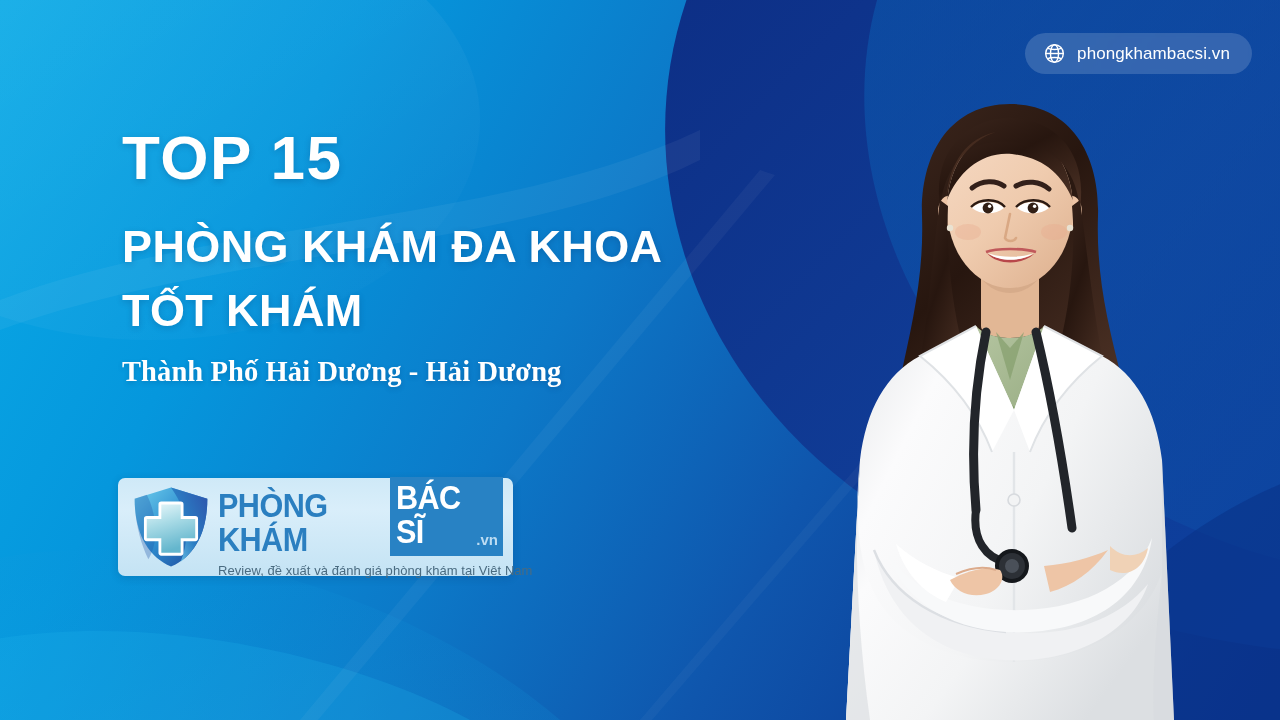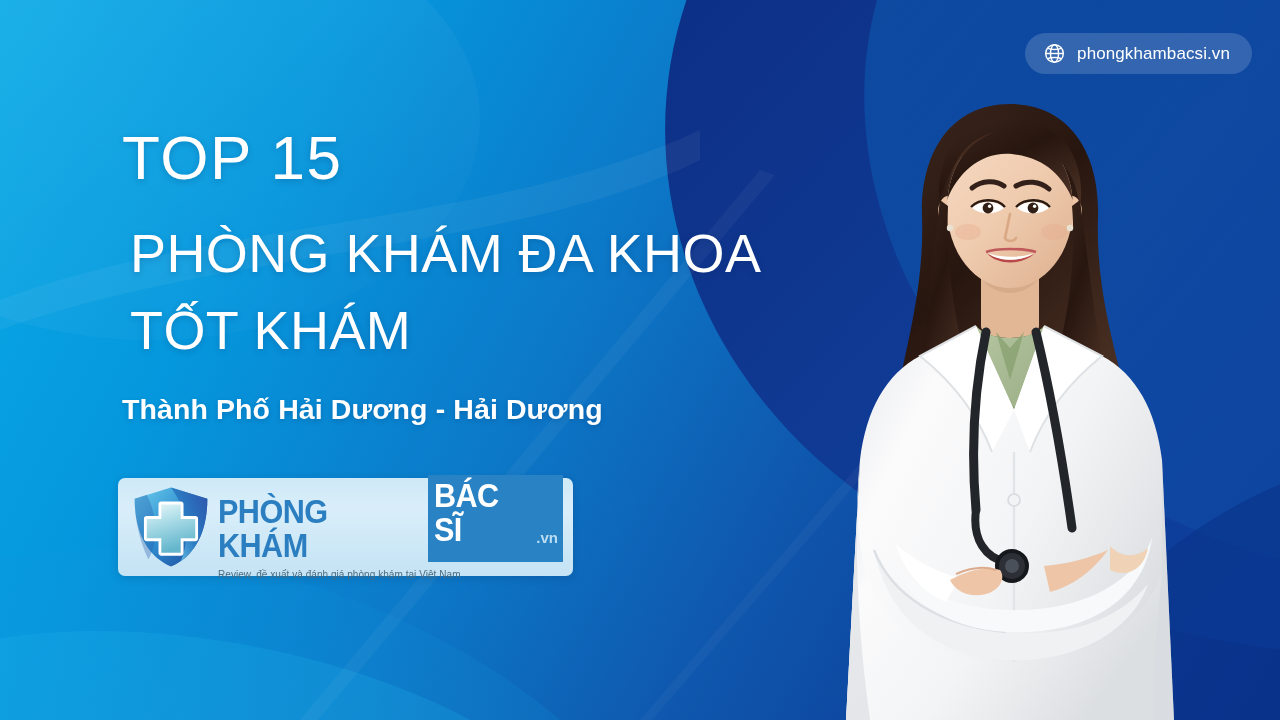--- a/index.html
+++ b/index.html
@@ -41,51 +41,51 @@
   }
   
   #headline {
     position:absolute;
     left:122px; top:127px;
     width:720px;
   }
   .h-top {
     color:#ffffff;
     font-size:62px;
-    font-weight:normal;
+    font-weight:bold;
     letter-spacing:1.5px;
     line-height:1.0;
     margin-bottom:26px;
     text-shadow:0 2px 6px rgba(0,40,90,0.22);
   }
   .h-main {
     color:#ffffff;
-    font-size:54px;
-    font-weight:normal;
+    font-size:45px;
+    font-weight:bold;
     letter-spacing:0.4px;
     line-height:1.42;
     white-space:nowrap;
     text-shadow:0 2px 6px rgba(0,40,90,0.22);
-    margin-left:8px;
   }
   .h-sub {
     color:#ffffff;
     font-size:28.5px;
     font-weight:bold;
     letter-spacing:0.1px;
     line-height:1.2;
-    margin-top:24px;
+    margin-top:12px;
     white-space:nowrap;
     text-shadow:0 2px 5px rgba(0,40,90,0.22);
+    font-family:Liberation Serif, serif;
   }
   
   #brand-logo {
     position:absolute;
     left:118px; top:478px;
-    width:455px; height:98px;
+    width:395px; height:98px;
     border-radius:7px;
     background:linear-gradient(180deg,#cfe9f7 0%,#d9eefa 32%,#c4e3f4 100%);
     display:flex; align-items:center;
     padding:6px 10px 6px 12px;
     box-shadow:0 2px 8px rgba(0,30,70,0.16);
   }
   #shield-mark { width:82px; height:84px; flex:0 0 auto; }
   #brand-text {
     flex:1 1 auto;
     display:flex; flex-direction:column;
@@ -102,21 +102,21 @@
     font-size:34px;
     font-weight:bold;
     letter-spacing:-0.6px;
     font-family:"Liberation Sans", sans-serif;
     transform:scaleX(0.9);
     transform-origin:left bottom;
   }
   .wm-box {
     background:#2882c4;
     display:flex; align-items:flex-end;
-    padding:3px 5px 16px 6px;
+    padding:3px 5px 8px 6px;
     margin-left:1px;
   }
   .wm-b {
     color:#ffffff;
     font-size:34px;
     font-weight:bold;
     letter-spacing:-0.6px;
     transform:scaleX(0.9);
     transform-origin:left bottom;
     line-height:1;
@@ -124,21 +124,21 @@
   .wm-c {
     color:#bcdcf2;
     font-size:15px;
     font-weight:bold;
     margin-left:3px;
     padding-bottom:1px;
     line-height:1;
   }
   #brand-tagline {
     color:#4a6b80;
-    font-size:10px;
+    font-size:13px;
     letter-spacing:0.05px;
     margin-top:7px;
     white-space:nowrap;
   }
   
   #doctor-figure {
     position:absolute;
     right:60px; bottom:0;
     width:420px; height:640px;
     pointer-events:none;

